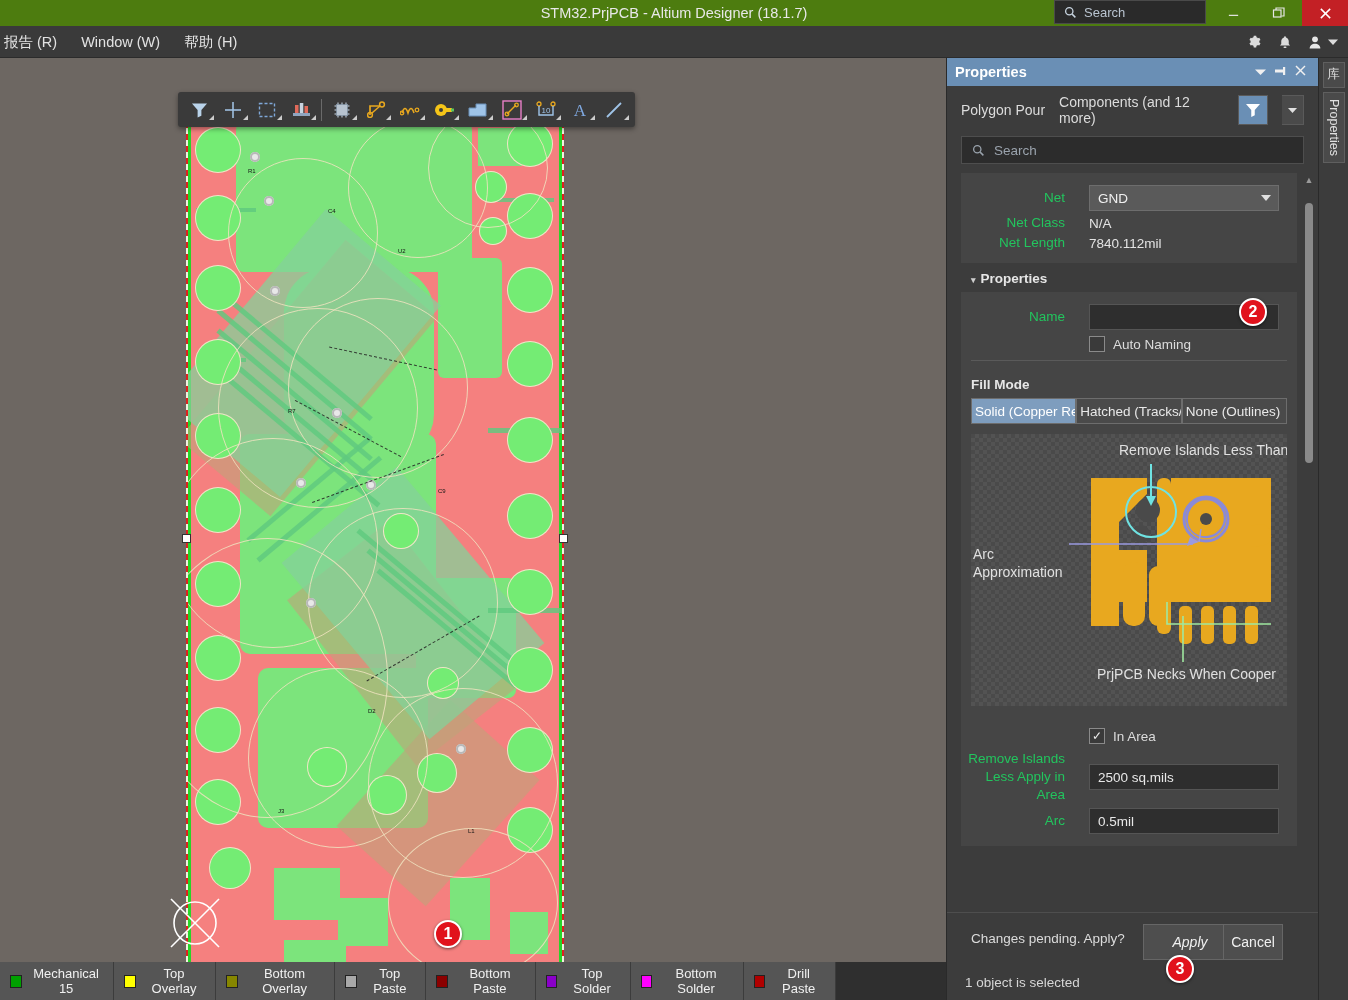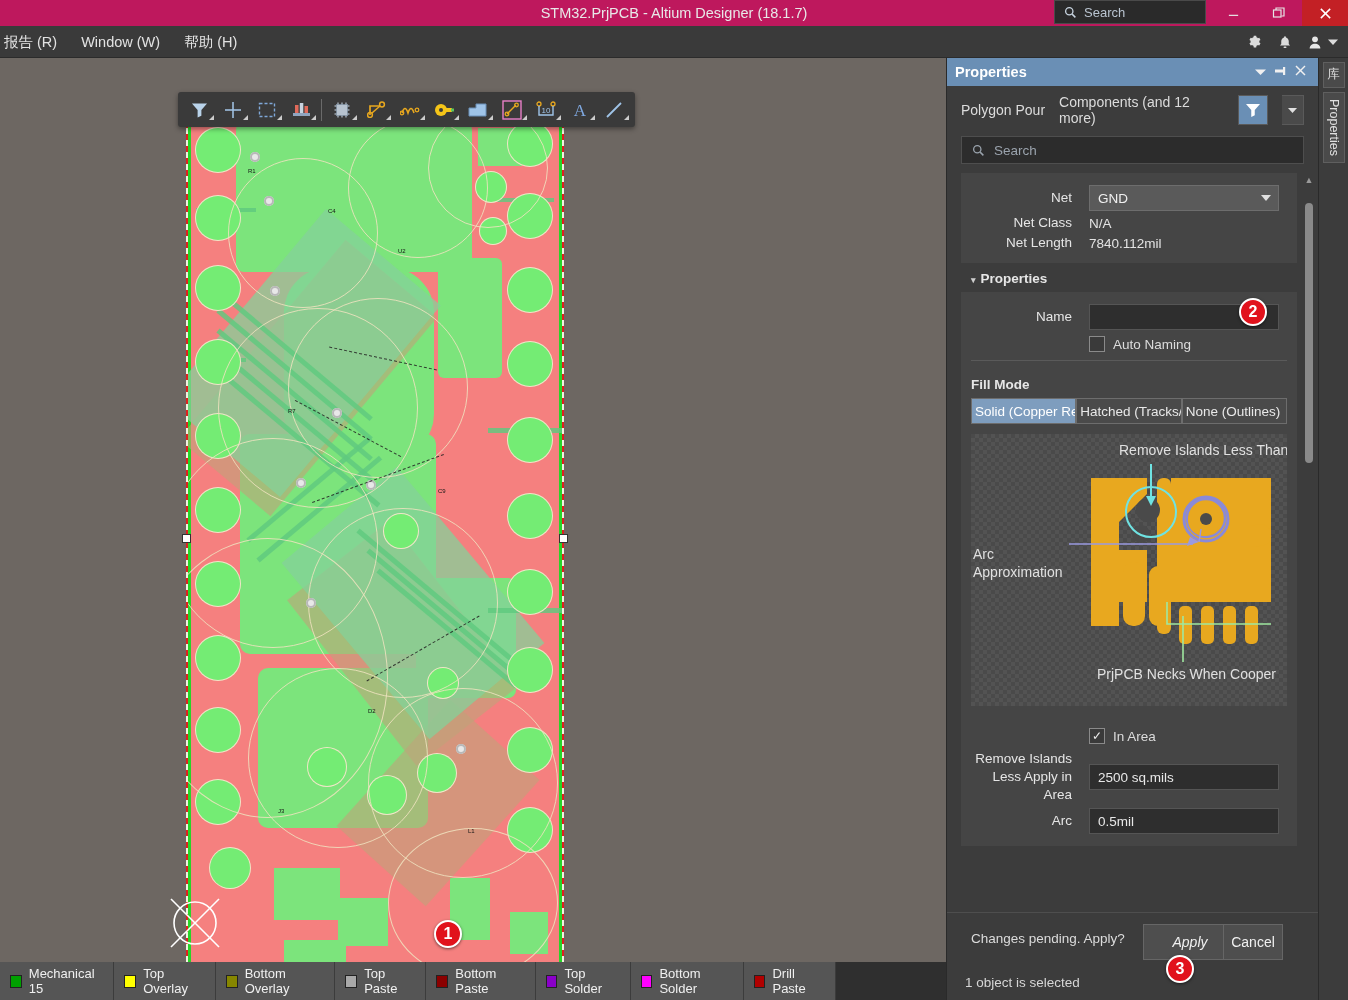--- a/index.html
+++ b/index.html
@@ -2,21 +2,21 @@
 <html><head>
 <meta charset="utf-8">
 <style>
   * { box-sizing: border-box; margin:0; padding:0; }
   html,body { width:1348px; height:1000px; overflow:hidden;
     font-family:"Liberation Sans", sans-serif; background:#2f2f2f; color:#d6d6d6; }
   .app { position:relative; width:1348px; height:1000px; }
 
   
   .titlebar { position:absolute; left:0; top:0; width:1348px; height:26px;
-    background:#be185d; display:flex; align-items:center; }
+    background:#4d7c0f; display:flex; align-items:center; }
   .title-text { position:absolute; left:0; right:0; text-align:center;
     font-size:14.5px; color:#e8e8e8; line-height:26px; }
   .tb-search { position:absolute; left:1054px; top:0px; width:152px; height:24px;
     background:#2a2a2a; border:1px solid #4a4a4a; display:flex; align-items:center;
     gap:7px; padding-left:9px; }
   .tb-search .lbl { font-size:13px; color:#b9c4d0; }
   .winbtn { position:absolute; top:0; width:46px; height:26px; display:flex;
     align-items:center; justify-content:center; color:#e0e0e0; font-size:14px; }
   .winbtn.min { left:1210px; }
   .winbtn.max { left:1256px; }
@@ -71,21 +71,21 @@
     background:#3a3a3a; border-radius:3px; display:flex; align-items:center;
     padding:0 4px; box-shadow:0 2px 5px rgba(0,0,0,.4); z-index:6; }
   .tool { width:34px; height:24px; display:flex; align-items:center;
     justify-content:center; position:relative; }
   .tool .corner { position:absolute; right:2px; bottom:2px; width:0; height:0;
     border-left:5px solid transparent; border-bottom:5px solid #ccc; }
   .tsep { width:1px; height:22px; background:#6a6a6a; margin:0 3px; }
 
   
   .layerbar { position:absolute; left:0; top:962px; width:836px; height:38px;
-    background:#555; display:flex; align-items:center; }
+    background:#555; display:flex; align-items:center;text-align:center; }
   .ltab { height:38px; display:flex; align-items:center; gap:7px; padding:0 10px;
     border-right:1px solid #3c3c3c; font-size:13px; color:#f0f0f0; }
   .lsw { width:13px; height:13px; border:1px solid #222; }
 
   
   .panel { position:absolute; left:946px; top:58px; width:372px; height:942px;
     background:#3c3c3c; border-left:1px solid #2a2a2a; }
   .p-header { height:28px; background:#6a8fb5; display:flex; align-items:center;
     padding:0 8px; }
   .p-header .ttl { font-size:14.5px; font-weight:bold; color:#fff; flex:1; }
@@ -103,22 +103,22 @@
 
   .p-search { margin:4px 14px 0 14px; height:28px; background:#2c2c2c;
     border:1px solid #4e4e4e; display:flex; align-items:center; gap:9px;
     padding-left:10px; }
   .p-search .lbl { font-size:13.5px; color:#9aa3ad; }
 
   .p-body { position:absolute; left:14px; top:115px; width:336px; height:790px;
     overflow:hidden; }
   .sect { background:#454545; padding:8px 0; }
   .row { display:flex; align-items:center; margin:4px 0; }
-  .rlabel { width:128px; text-align:right; padding-right:17px; font-size:13.5px;
-    color:#e5e5e5; line-height:16px; }
+  .rlabel { width:128px; text-align:right; padding-right:24px; font-size:13.5px;
+    color:#22c55e; line-height:16px; }
   .rlabel.two { line-height:18px; }
   .rval { font-size:13.5px; color:#e3e3e3; }
   .field { flex:1; height:26px; background:#2e2e2e; border:1px solid #555;
     display:flex; align-items:center; padding:0 8px; font-size:13.5px;
     color:#e8e8e8; margin-right:18px; }
   .combo { flex:1; height:26px; background:#5a5a5a; border:1px solid #6d6d6d;
     display:flex; align-items:center; padding:0 8px; font-size:13.5px;
     color:#f0f0f0; margin-right:18px; position:relative; }
   .combo .caret { position:absolute; right:7px; top:9px; width:0; height:0;
     border-left:5px solid transparent; border-right:5px solid transparent;

